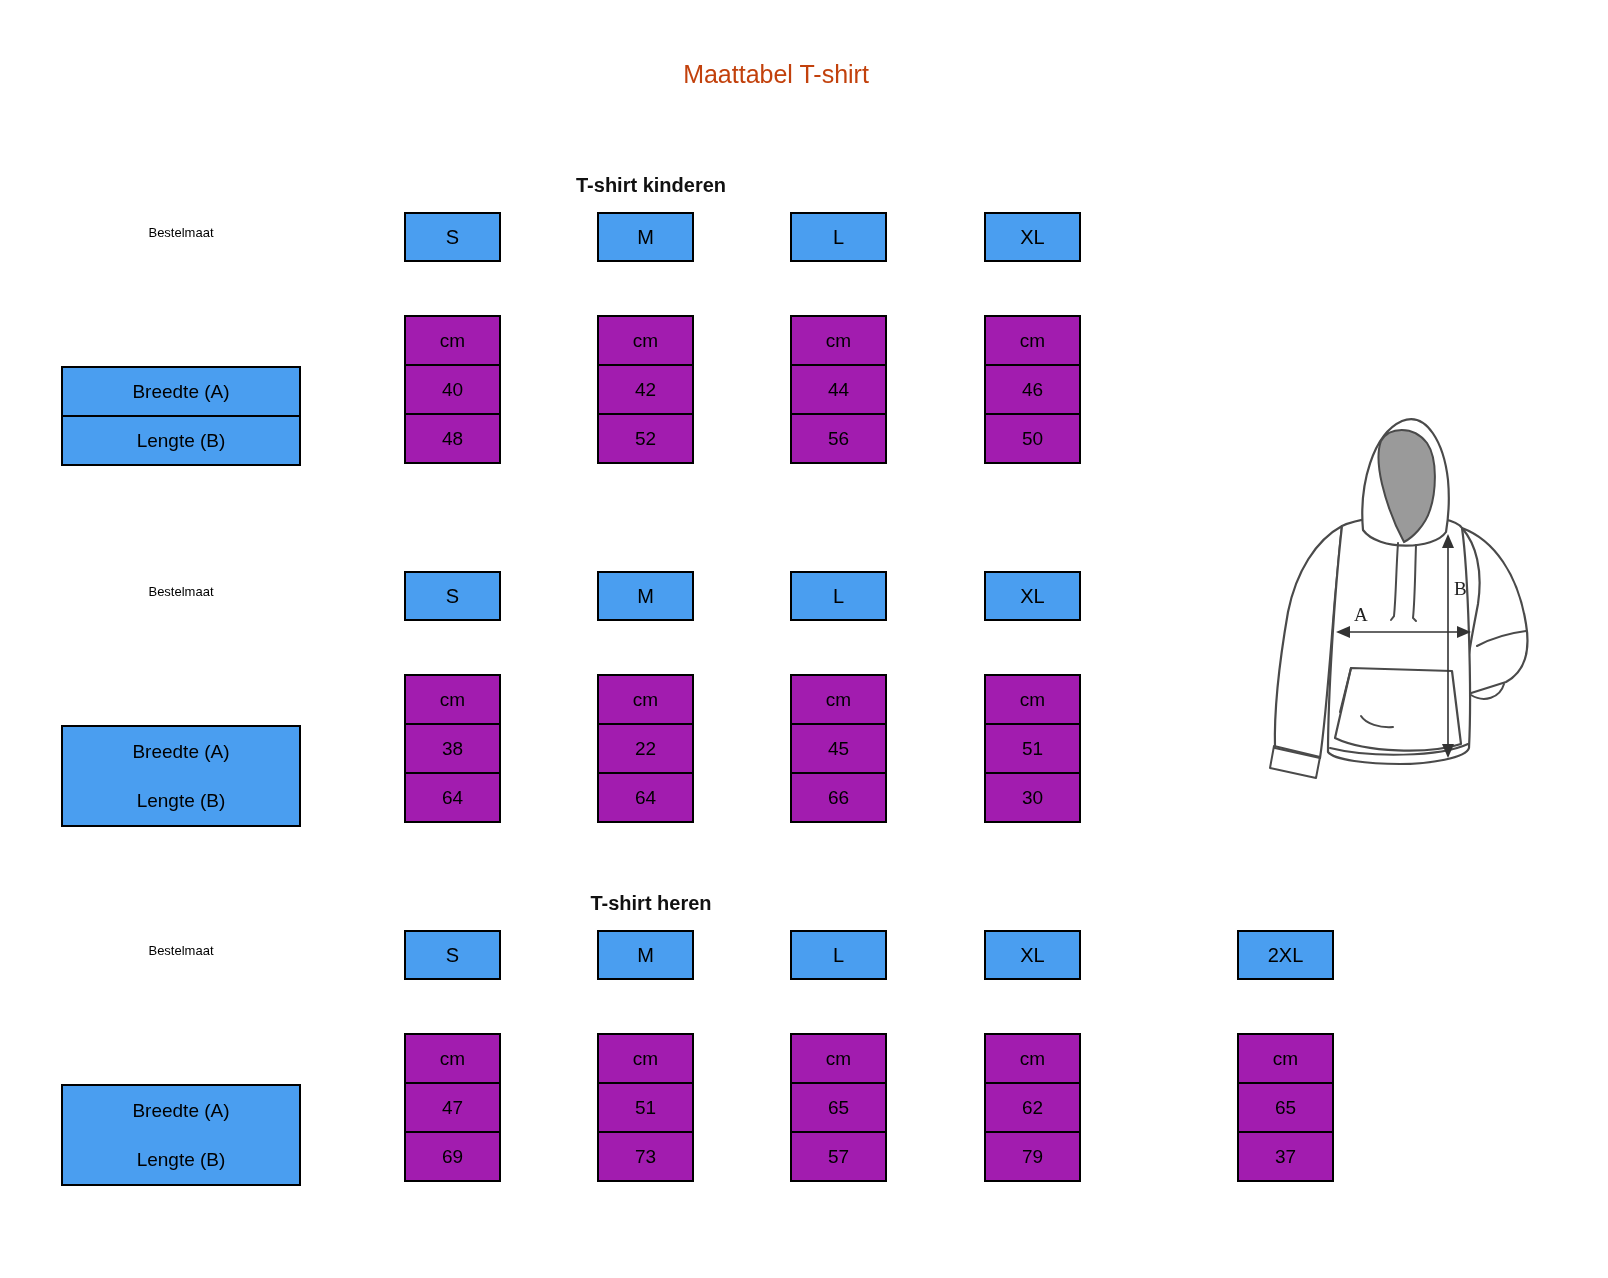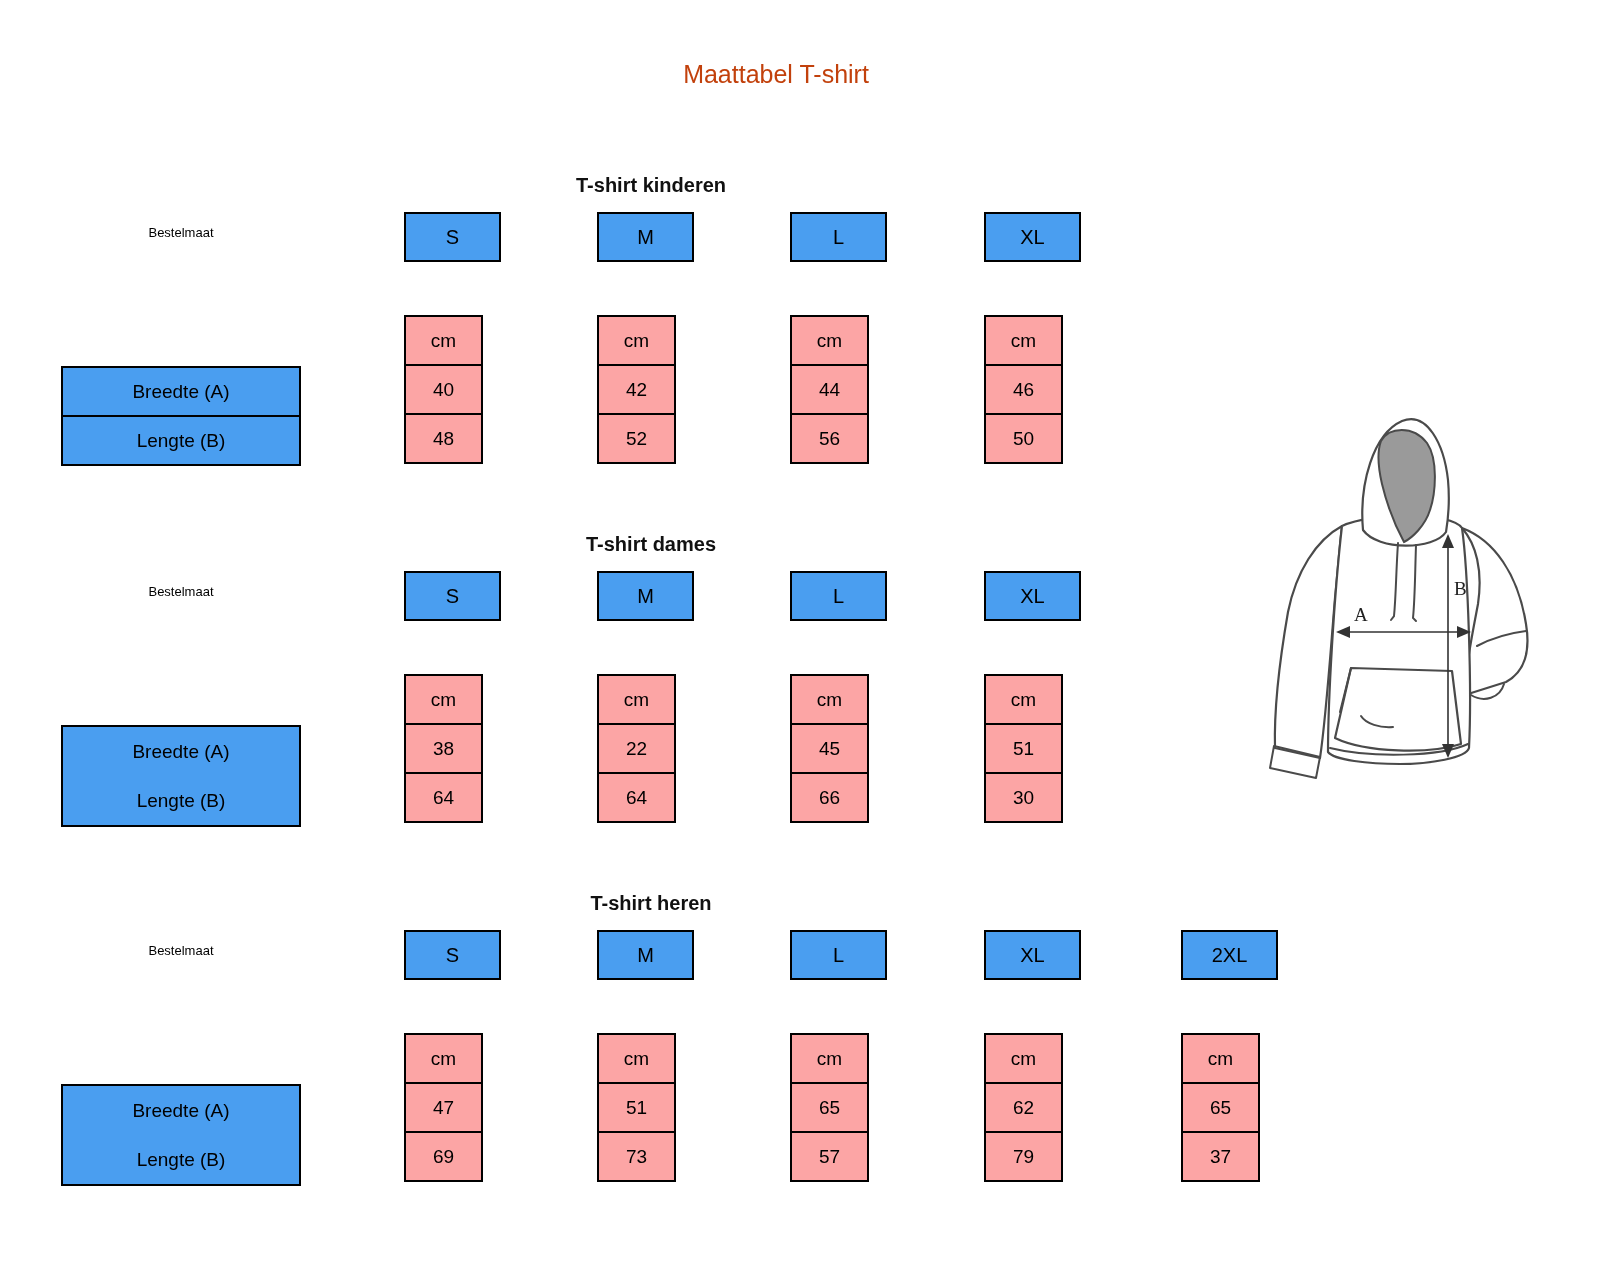--- a/index.html
+++ b/index.html
@@ -26,22 +26,22 @@
     text-align:center; font-size:13px;
   }
   .size-box {
     position:absolute; top:38px; width:97px; height:50px;
     background:var(--blue); border:2px solid #000;
     display:flex; align-items:center; justify-content:center;
     font-size:20px;
   }
   .cm-stack { position:absolute; top:141px; width:97px; }
   .cm-cell {
-    width:79px; height:51px; margin-top:-2px;
-    background:#fca5a5; border:2px solid #000;
+    width:97px; height:51px; margin-top:-2px;
+    background:#a21caf; border:2px solid #000;
     display:flex; align-items:center; justify-content:center;
     font-size:19px;
   }
   .cm-cell:first-child { margin-top:0; }
   .label-box {
     position:absolute; left:45px; width:240px; height:51px;
     background:var(--blue); border:2px solid #000;
     display:flex; align-items:center; justify-content:center;
     font-size:19px;
   }
@@ -53,21 +53,21 @@
     display:flex; flex-direction:column;
   }
   .label-box-merged > div {
     flex:1; display:flex; align-items:center; justify-content:center;
     font-size:19px;
   }
   .col-0 { left:388px; }
   .col-1 { left:581px; }
   .col-2 { left:774px; }
   .col-3 { left:968px;text-align:center; }
-  .col-4 { left:1165px; }
+  .col-4 { left:1221px; }
   .hoodie-wrap { position:absolute; left:1230px; top:400px; width:378px; height:380px; }
   .hoodie-wrap svg { width:100%; height:100%; }
   .sketch { fill:#ffffff; stroke:#4a4a4a; stroke-width:2.2; stroke-linejoin:round; stroke-linecap:round; }
   .sketch-line { fill:none; stroke:#4a4a4a; stroke-width:2; stroke-linecap:round; }
   .arrow-line { fill:none; stroke:#333; stroke-width:1.6; }
   .arrow-head { fill:#333; stroke:none; }
   .arrow-label { font-family:"Liberation Serif", serif; font-size:19px; fill:#222; }
 </style>
 </head>
 <body>
@@ -102,21 +102,20 @@
     <div class="cm-cell">cm</div>
     <div class="cm-cell">46</div>
     <div class="cm-cell">50</div>
   </div>
 
   <div class="label-box row-a">Breedte (A)</div>
   <div class="label-box row-b">Lengte (B)</div>
 </div>
 
 <div class="section" style="top:533px">
-  <div class="sec-header">T-shirt dames</div>
   <div class="bestelmaat">Bestelmaat</div>
 
   <div class="size-box col-0">S</div>
   <div class="size-box col-1">M</div>
   <div class="size-box col-2">L</div>
   <div class="size-box col-3">XL</div>
 
   <div class="cm-stack col-0">
     <div class="cm-cell">cm</div>
     <div class="cm-cell">38</div>

